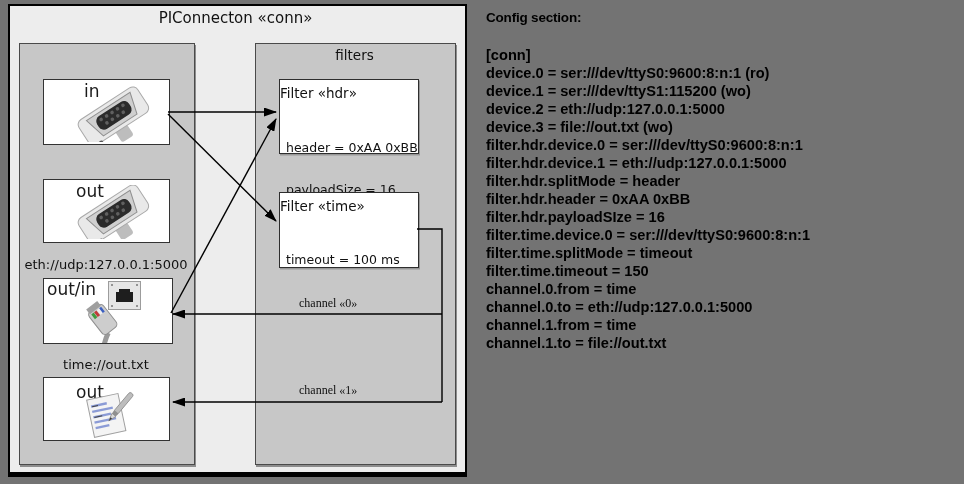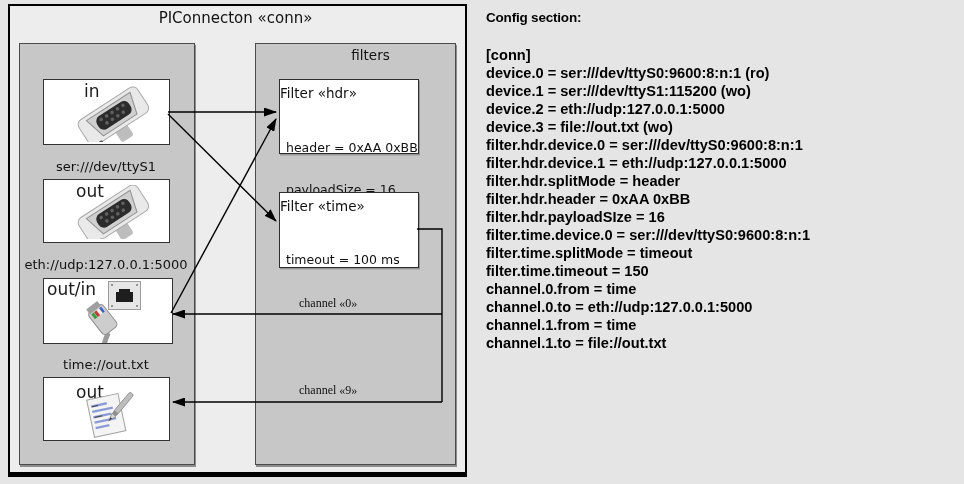--- a/index.html
+++ b/index.html
@@ -1,29 +1,29 @@
 <!DOCTYPE html>
 <html><head>
 <meta charset="utf-8">
 <style>
   html,body{margin:0;padding:0;background:#fff;}
-  .stage{position:relative;width:964px;height:484px;background:#e5e5e5;overflow:hidden;
+  .stage{position:relative;width:964px;height:484px;background:#737373;overflow:hidden;
          font-family:"DejaVu Sans",sans-serif;color:#111;}
   .abs{position:absolute;}
 
   
   .outer{left:8px;top:4px;width:455px;height:466px;background:#ededed;
          border:2px solid #000;border-bottom-width:5px;}
   .diagram-title{left:8px;top:9px;width:455px;text-align:center;font-size:15px;color:#111;}
 
   
   .panel{background:#c7c7c7;border:1.5px solid #4a4a4a;box-shadow:1px 2px 0 #8d8d8d;}
   .devices-panel{left:19px;top:43px;width:174px;height:420px;}
   .filters-panel{left:255px;top:43px;width:199px;height:420px;}
-  .filters-title{left:255px;top:47px;width:199px;text-align:center;font-size:13.5px;padding-left:16px;}
+  .filters-title{left:255px;top:47px;width:199px;text-align:center;font-size:13.5px;}
 
   .dev-label{left:19px;width:174px;text-align:center;font-size:13px;}
   .dev-box{background:#fff;border:1.5px solid #333;}
   .port-label{position:absolute;font-size:17px;color:#1a1a1a;}
 
   .filter-box{background:#fff;border:1.5px solid #2e2e2e;box-shadow:1px 1.5px 0 #979797;}
   .filter-title{position:absolute;left:0;top:5px;width:100%;text-align:left;font-size:13.5px;}
   .filter-body{position:absolute;left:6px;font-size:12.5px;line-height:14px;white-space:pre;}
 
   .chan-label{width:118px;text-align:left;font-size:12px;font-family:Liberation Serif, serif;}
@@ -63,21 +63,20 @@
         <circle cx="65" cy="27" r="1.8" fill="#606060"></circle>
         <circle cx="42" cy="33" r="1.8" fill="#606060"></circle>
           <circle cx="48.5" cy="33" r="1.8" fill="#606060"></circle>
         <circle cx="55" cy="33" r="1.8" fill="#606060"></circle>
           <circle cx="61.5" cy="33" r="1.8" fill="#606060"></circle>
         <circle cx="26" cy="47" r="2.6" fill="#555"></circle>
       </g>
     </svg>
   </div>
 
-  <div class="abs dev-label" style="top:159px">ser:///dev/ttyS1</div>
   <div class="abs dev-box" style="left:43px;top:179px;width:125px;height:62px">
     <span class="port-label" style="left:32px;top:1px">out</span>
     <svg width="100" height="54" style="position:absolute;left:18px;top:5px">
       <g transform="rotate(-33 50 29)">
         <rect x="44" y="43" width="14" height="14" rx="3" fill="#bdbdbd"></rect>
         <rect x="16" y="15" width="70" height="30" rx="6" fill="#e9e9e9" stroke="#a9a9a9"></rect>
         <path d="M26 19 L78 19 L72 41 L32 41 Z" fill="#cfcfcf" stroke="#8f8f8f"></path>
         <rect x="33" y="22" width="38" height="15" rx="6" fill="#2b2b2b"></rect>
         <circle cx="39" cy="26" r="1.8" fill="#606060"></circle>
           <circle cx="45.5" cy="26" r="1.8" fill="#606060"></circle>
@@ -149,21 +148,21 @@
   </div>
 
   <div class="abs filter-box" style="left:279px;top:192px;width:138px;height:74px">
     <div class="filter-title">Filter «time»</div>
     <div class="filter-body" style="top:32px">
       <div>timeout = 100 ms</div>
     </div>
   </div>
 
   <div class="abs chan-label" style="left:299px;top:296px">channel «0»</div>
-  <div class="abs chan-label" style="left:299px;top:383px">channel «9»</div>
+  <div class="abs chan-label" style="left:299px;top:383px">channel «1»</div>
 
   <svg class="overlay" width="964" height="484">
     <defs>
       <marker id="arw" markerWidth="13" markerHeight="9" refX="12" refY="4.5" orient="auto" markerUnits="userSpaceOnUse">
         <path d="M0,0 L13,4.5 L0,9 Z" fill="#000"></path>
       </marker>
     </defs>
     <g stroke="#000" stroke-width="1.4" fill="none">
       <line x1="168" y1="112" x2="276" y2="112" marker-end="url(#arw)"></line>
       <line x1="168" y1="114" x2="276" y2="221" marker-end="url(#arw)"></line>

